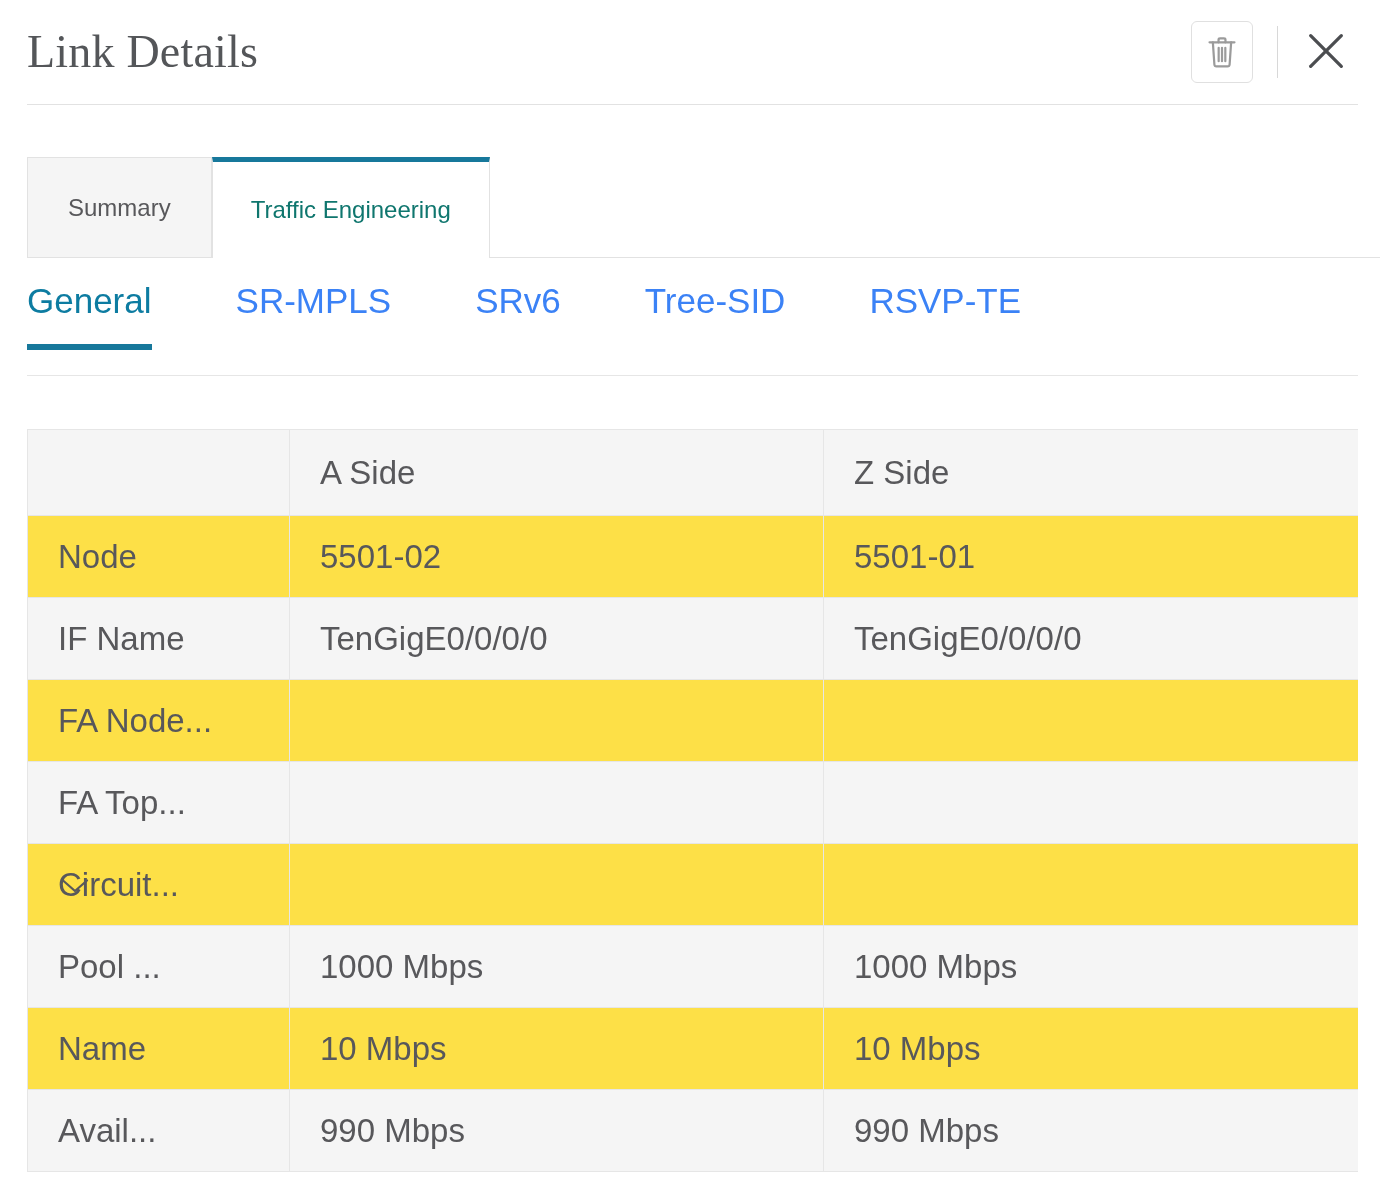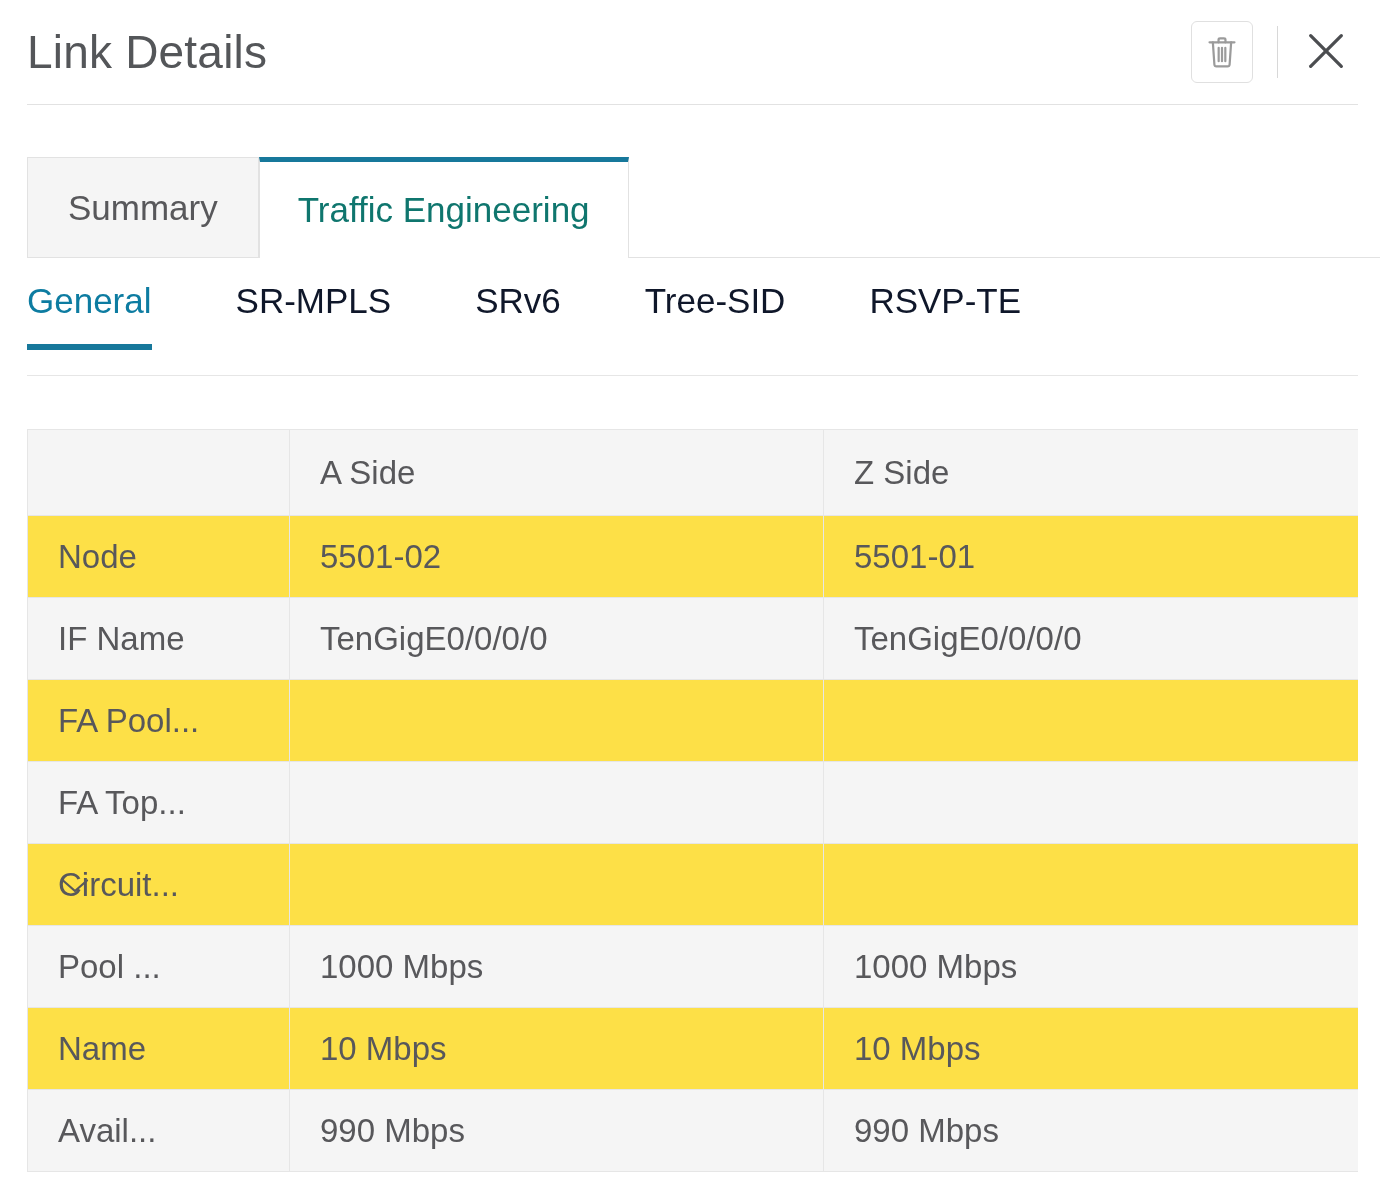--- a/index.html
+++ b/index.html
@@ -25,20 +25,21 @@
   }
 
   
   .panel-header {
     position: relative;
     height: 104px;
     display: flex;
     align-items: center;
     padding: 0 28px 0 27px;
     box-sizing: border-box;
+    font-family: Liberation Serif, serif;
   }
   .panel-title {
     font-size: 46px;
     font-weight: 400;
     color: #545659;
     letter-spacing: 0.2px;
     line-height: 1;
     flex: 1 1 auto;
   }
   .header-actions {
@@ -92,21 +93,21 @@
     left: 27px;
     right: 0;
     height: 101px;
     display: flex;
     align-items: stretch;
   }
   .tab {
     display: flex;
     align-items: center;
     justify-content: center;
-    font-size: 35px;
+    font-size: 24px;
     color: #58585b;
     background: #f5f5f5;
     border: 1px solid #e2e2e2;
     border-bottom: 1px solid #e2e2e2;
     box-sizing: border-box;
     cursor: pointer;
     white-space: nowrap;
   }
   .tab.inactive { padding: 0 40px; }
   .tab.active {
@@ -132,21 +133,21 @@
     right: 22px;
     height: 94px;
     display: flex;
     align-items: flex-start;
     border-bottom: 1px solid #e6e6e6;
     box-sizing: border-box;
   }
   .subtab {
     position: relative;
     font-size: 35px;
-    color: #0f172a;
+    color: #3b82f6;
     padding: 0 0 28px 0;
     margin-right: 84px;
     cursor: pointer;
     white-space: nowrap;
     line-height: 1.1;
   }
   .subtab.active { color: #0d7ca1; }
   .subtab.active::after {
     content: "";
     position: absolute;
@@ -296,21 +297,21 @@
             <td class="rowlabel"><span>Node</span></td>
             <td>5501-02</td>
             <td>5501-01</td>
           </tr>
           <tr class="row-even">
             <td class="rowlabel"><span>IF Name</span></td>
             <td>TenGigE0/0/0/0</td>
             <td>TenGigE0/0/0/0</td>
           </tr>
           <tr class="row-odd">
-            <td class="rowlabel"><span>FA Pool...</span></td>
+            <td class="rowlabel"><span>FA Node...</span></td>
             <td></td>
             <td></td>
           </tr>
           <tr class="row-even">
             <td class="rowlabel"><span>FA Top...</span></td>
             <td></td>
             <td></td>
           </tr>
           <tr class="row-odd">
             <td class="rowlabel"><span class="expander">

